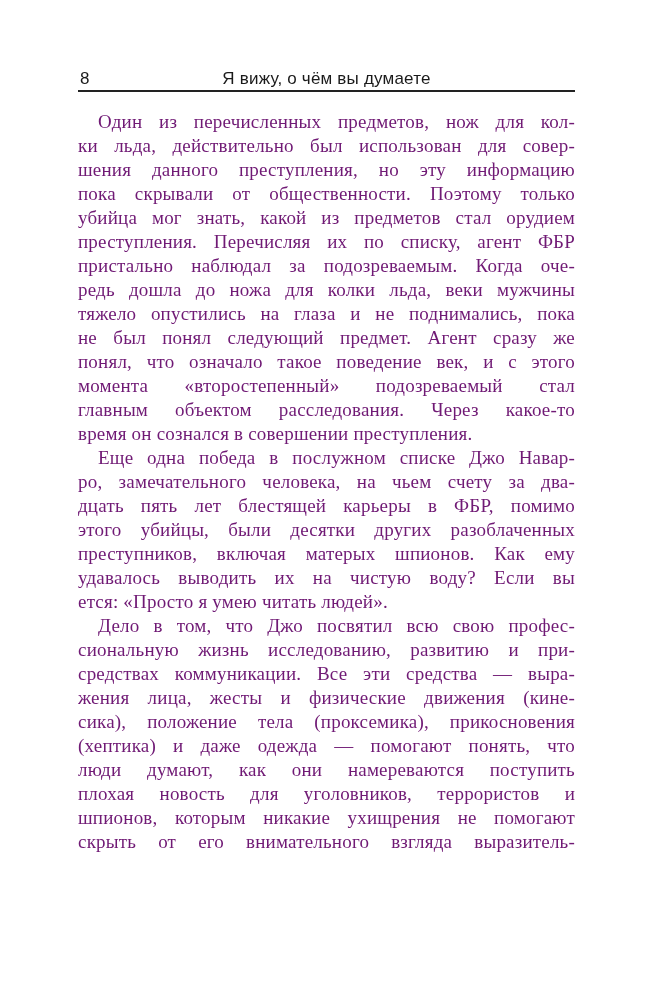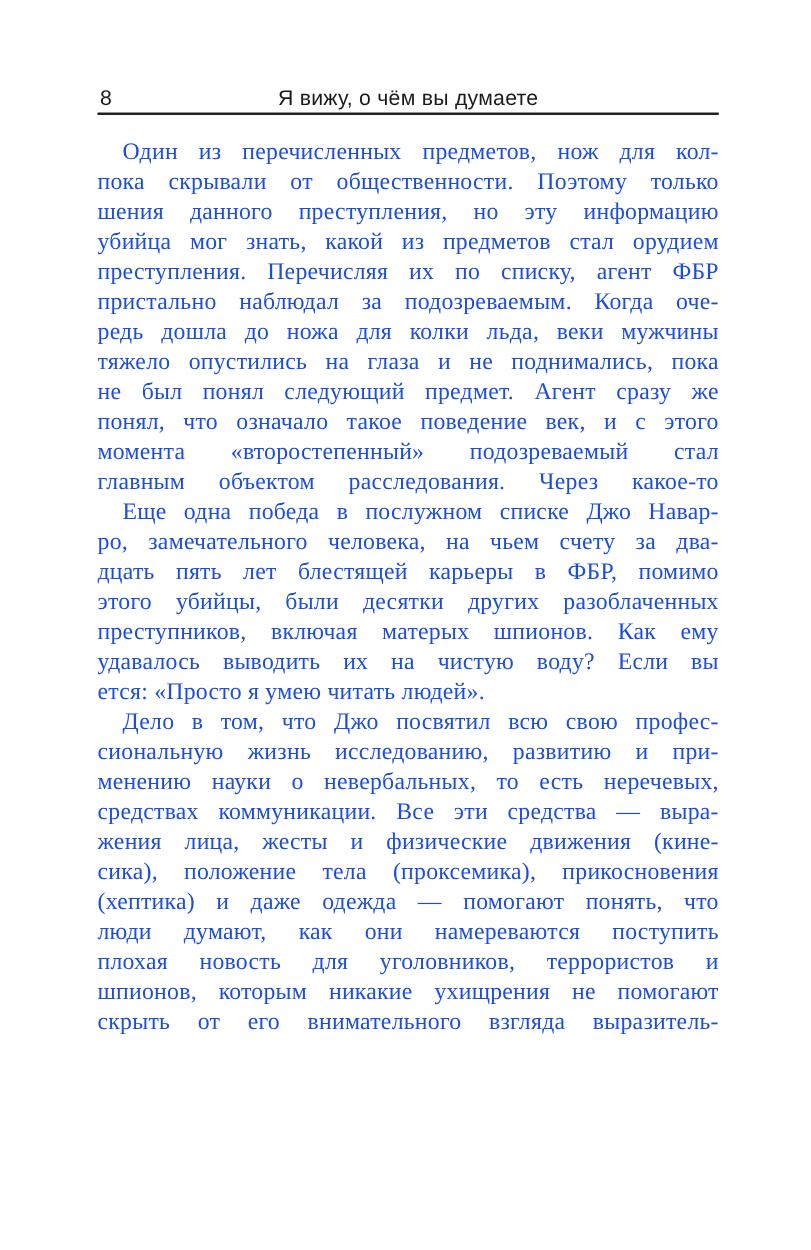--- a/index.html
+++ b/index.html
@@ -48,21 +48,21 @@
   }
   .text-block {
     position: absolute;
     left: 78px;
     top: 110px;
     width: 497px;
     font-family: "Liberation Serif", "DejaVu Serif", serif;
     font-size: 19px;
     line-height: 24px;
     letter-spacing: 0.2px;
-    color: #1d4ed8;
+    color: #701a75;
   }
   .paragraph { margin: 0; padding: 0; }
   .line {
     text-align: justify;
     text-align-last: justify;
     height: 24px;
     overflow: hidden;
     white-space: nowrap;
     display: block;
   }
@@ -81,45 +81,46 @@
   <div class="running-header">
     <span class="page-number">8</span>
     <span class="running-title">Я вижу, о чём вы думаете</span>
   </div>
 
   <hr class="header-rule">
 
   <div class="text-block">
       <div class="paragraph">
         <div class="line justified first">Один из перечисленных предметов, нож для кол-</div>
+        <div class="line justified">ки льда, действительно был использован для совер-</div>
+        <div class="line justified">шения данного преступления, но эту информацию</div>
         <div class="line justified">пока скрывали от общественности. Поэтому только</div>
-        <div class="line justified">шения данного преступления, но эту информацию</div>
         <div class="line justified">убийца мог знать, какой из предметов стал орудием</div>
         <div class="line justified">преступления. Перечисляя их по списку, агент ФБР</div>
         <div class="line justified">пристально наблюдал за подозреваемым. Когда оче-</div>
         <div class="line justified">редь дошла до ножа для колки льда, веки мужчины</div>
         <div class="line justified">тяжело опустились на глаза и не поднимались, пока</div>
         <div class="line justified">не был понял следующий предмет. Агент сразу же</div>
         <div class="line justified">понял, что означало такое поведение век, и с этого</div>
         <div class="line justified">момента «второстепенный» подозреваемый стал</div>
         <div class="line justified">главным объектом расследования. Через какое-то</div>
+        <div class="line justified no-just">время он сознался в совершении преступления.</div>
       </div>
       <div class="paragraph">
         <div class="line justified first">Еще одна победа в послужном списке Джо Навар-</div>
         <div class="line justified">ро, замечательного человека, на чьем счету за два-</div>
         <div class="line justified">дцать пять лет блестящей карьеры в ФБР, помимо</div>
         <div class="line justified">этого убийцы, были десятки других разоблаченных</div>
         <div class="line justified">преступников, включая матерых шпионов. Как ему</div>
         <div class="line justified">удавалось выводить их на чистую воду? Если вы</div>
         <div class="line justified no-just">ется: «Просто я умею читать людей».</div>
       </div>
       <div class="paragraph">
         <div class="line justified first">Дело в том, что Джо посвятил всю свою профес-</div>
         <div class="line justified">сиональную жизнь исследованию, развитию и при-</div>
-        <div class="line justified">менению науки о невербальных, то есть неречевых,</div>
         <div class="line justified">средствах коммуникации. Все эти средства — выра-</div>
         <div class="line justified">жения лица, жесты и физические движения (кине-</div>
         <div class="line justified">сика), положение тела (проксемика), прикосновения</div>
         <div class="line justified">(хептика) и даже одежда — помогают понять, что</div>
         <div class="line justified">люди думают, как они намереваются поступить</div>
         <div class="line justified">плохая новость для уголовников, террористов и</div>
         <div class="line justified">шпионов, которым никакие ухищрения не помогают</div>
         <div class="line justified">скрыть от его внимательного взгляда выразитель-</div>
       </div>
     </div>

